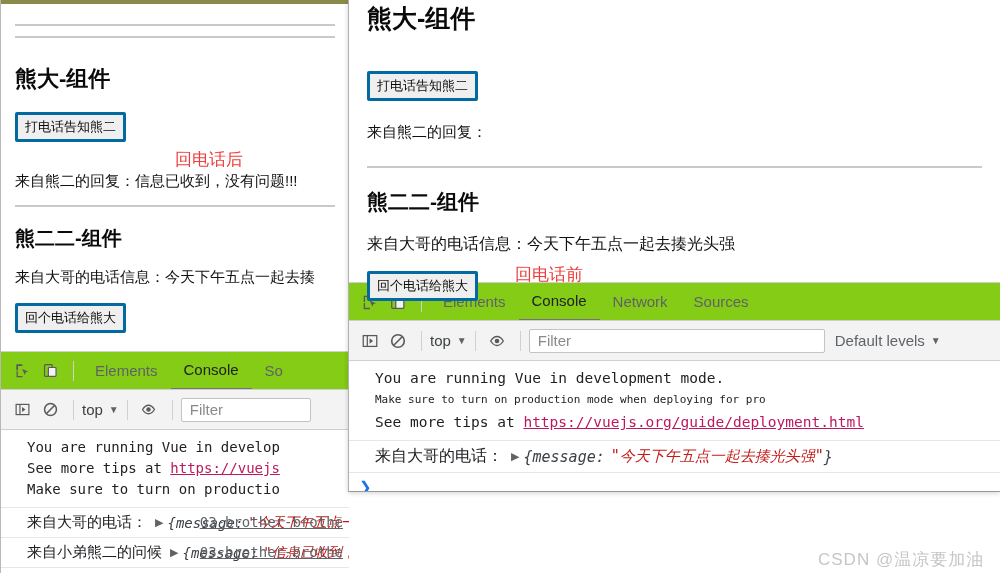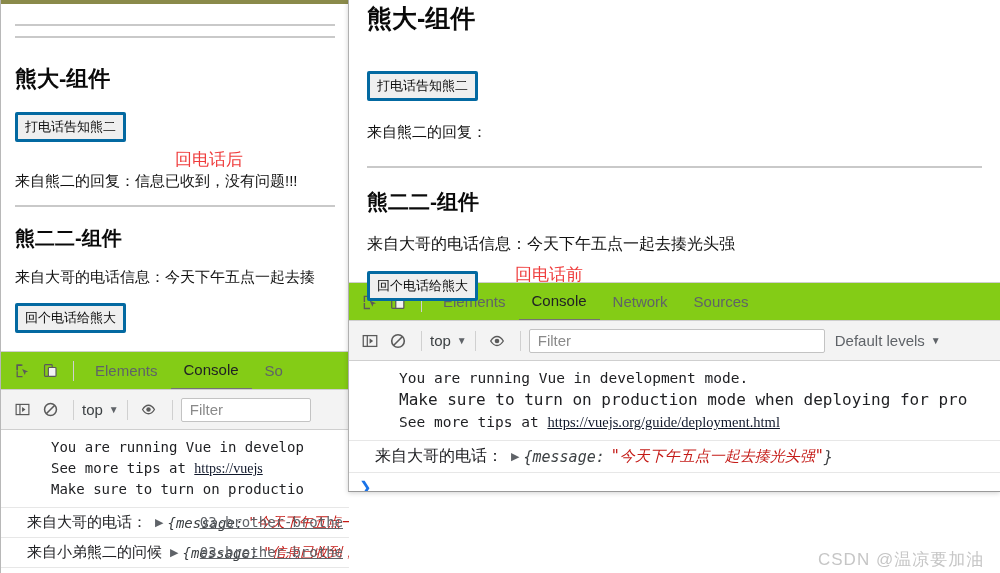--- a/index.html
+++ b/index.html
@@ -101,23 +101,22 @@
   }
   .levels{font-size:15px;color:#5f6368;white-space:nowrap;display:flex;align-items:center;flex:none;margin-left:10px;cursor:default;}
 
   .console-body{background:#ffffff;position:relative;overflow:hidden;}
   .msg{
     font-family:"DejaVu Sans Mono","Liberation Mono",monospace;
     font-size:14px;color:#202124;
     line-height:21px;
     padding-left:26px;
     white-space:nowrap;
-    margin-left:24px;
-  }
-  .msg a{color:#0f172a;text-decoration:underline;font-family:Liberation Serif, serif;}
+  }
+  .msg a{color:#be185d;text-decoration:underline;}
   .logrow{
     border-top:1px solid #e7e7e7;
     padding:5px 0 5px 26px;
     font-size:15px;color:#202124;
     white-space:nowrap;
     position:relative;
     display:flex;align-items:center;
   }
   .logrow .tri{color:#5f6368;font-size:11px;margin:0 4px 0 8px;}
   .logrow .objkey{font-family:"DejaVu Sans Mono","Liberation Mono",monospace;font-style:italic;color:#3c4043;font-size:14px;}
@@ -341,21 +340,21 @@
       </span>
       <span class="levels">
         <span>Default levels</span>
         <span class="caret">▼</span>
       </span>
     </div>
 
     <div class="console-body" style="height:136px;">
       <div style="padding-top:6px;">
         <div class="msg" style="font-size:14.5px;line-height:22px;">You are running Vue in development mode.</div>
-        <div class="msg" style="font-size:16px;line-height:22px;">Make sure to turn on production mode when deploying for pro</div>
+        <div class="msg" style="font-size:11px;line-height:22px;">Make sure to turn on production mode when deploying for pro</div>
         <div class="msg" style="font-size:14.5px;line-height:22px;">See more tips at <a href="#">https://vuejs.org/guide/deployment.html</a></div>
       </div>
 
       <div class="logrow" style="margin-top:7px;font-size:16px;">
         <span>来自大哥的电话：</span>
         <span class="tri">▶</span>
         <span class="objkey" style="font-size:15px;">{message:</span>
         <span class="objval" style="margin-left:6px;font-size:15px;">"今天下午五点一起去揍光头强"</span>
         <span class="objkey" style="font-size:15px;">}</span>
       </div>

